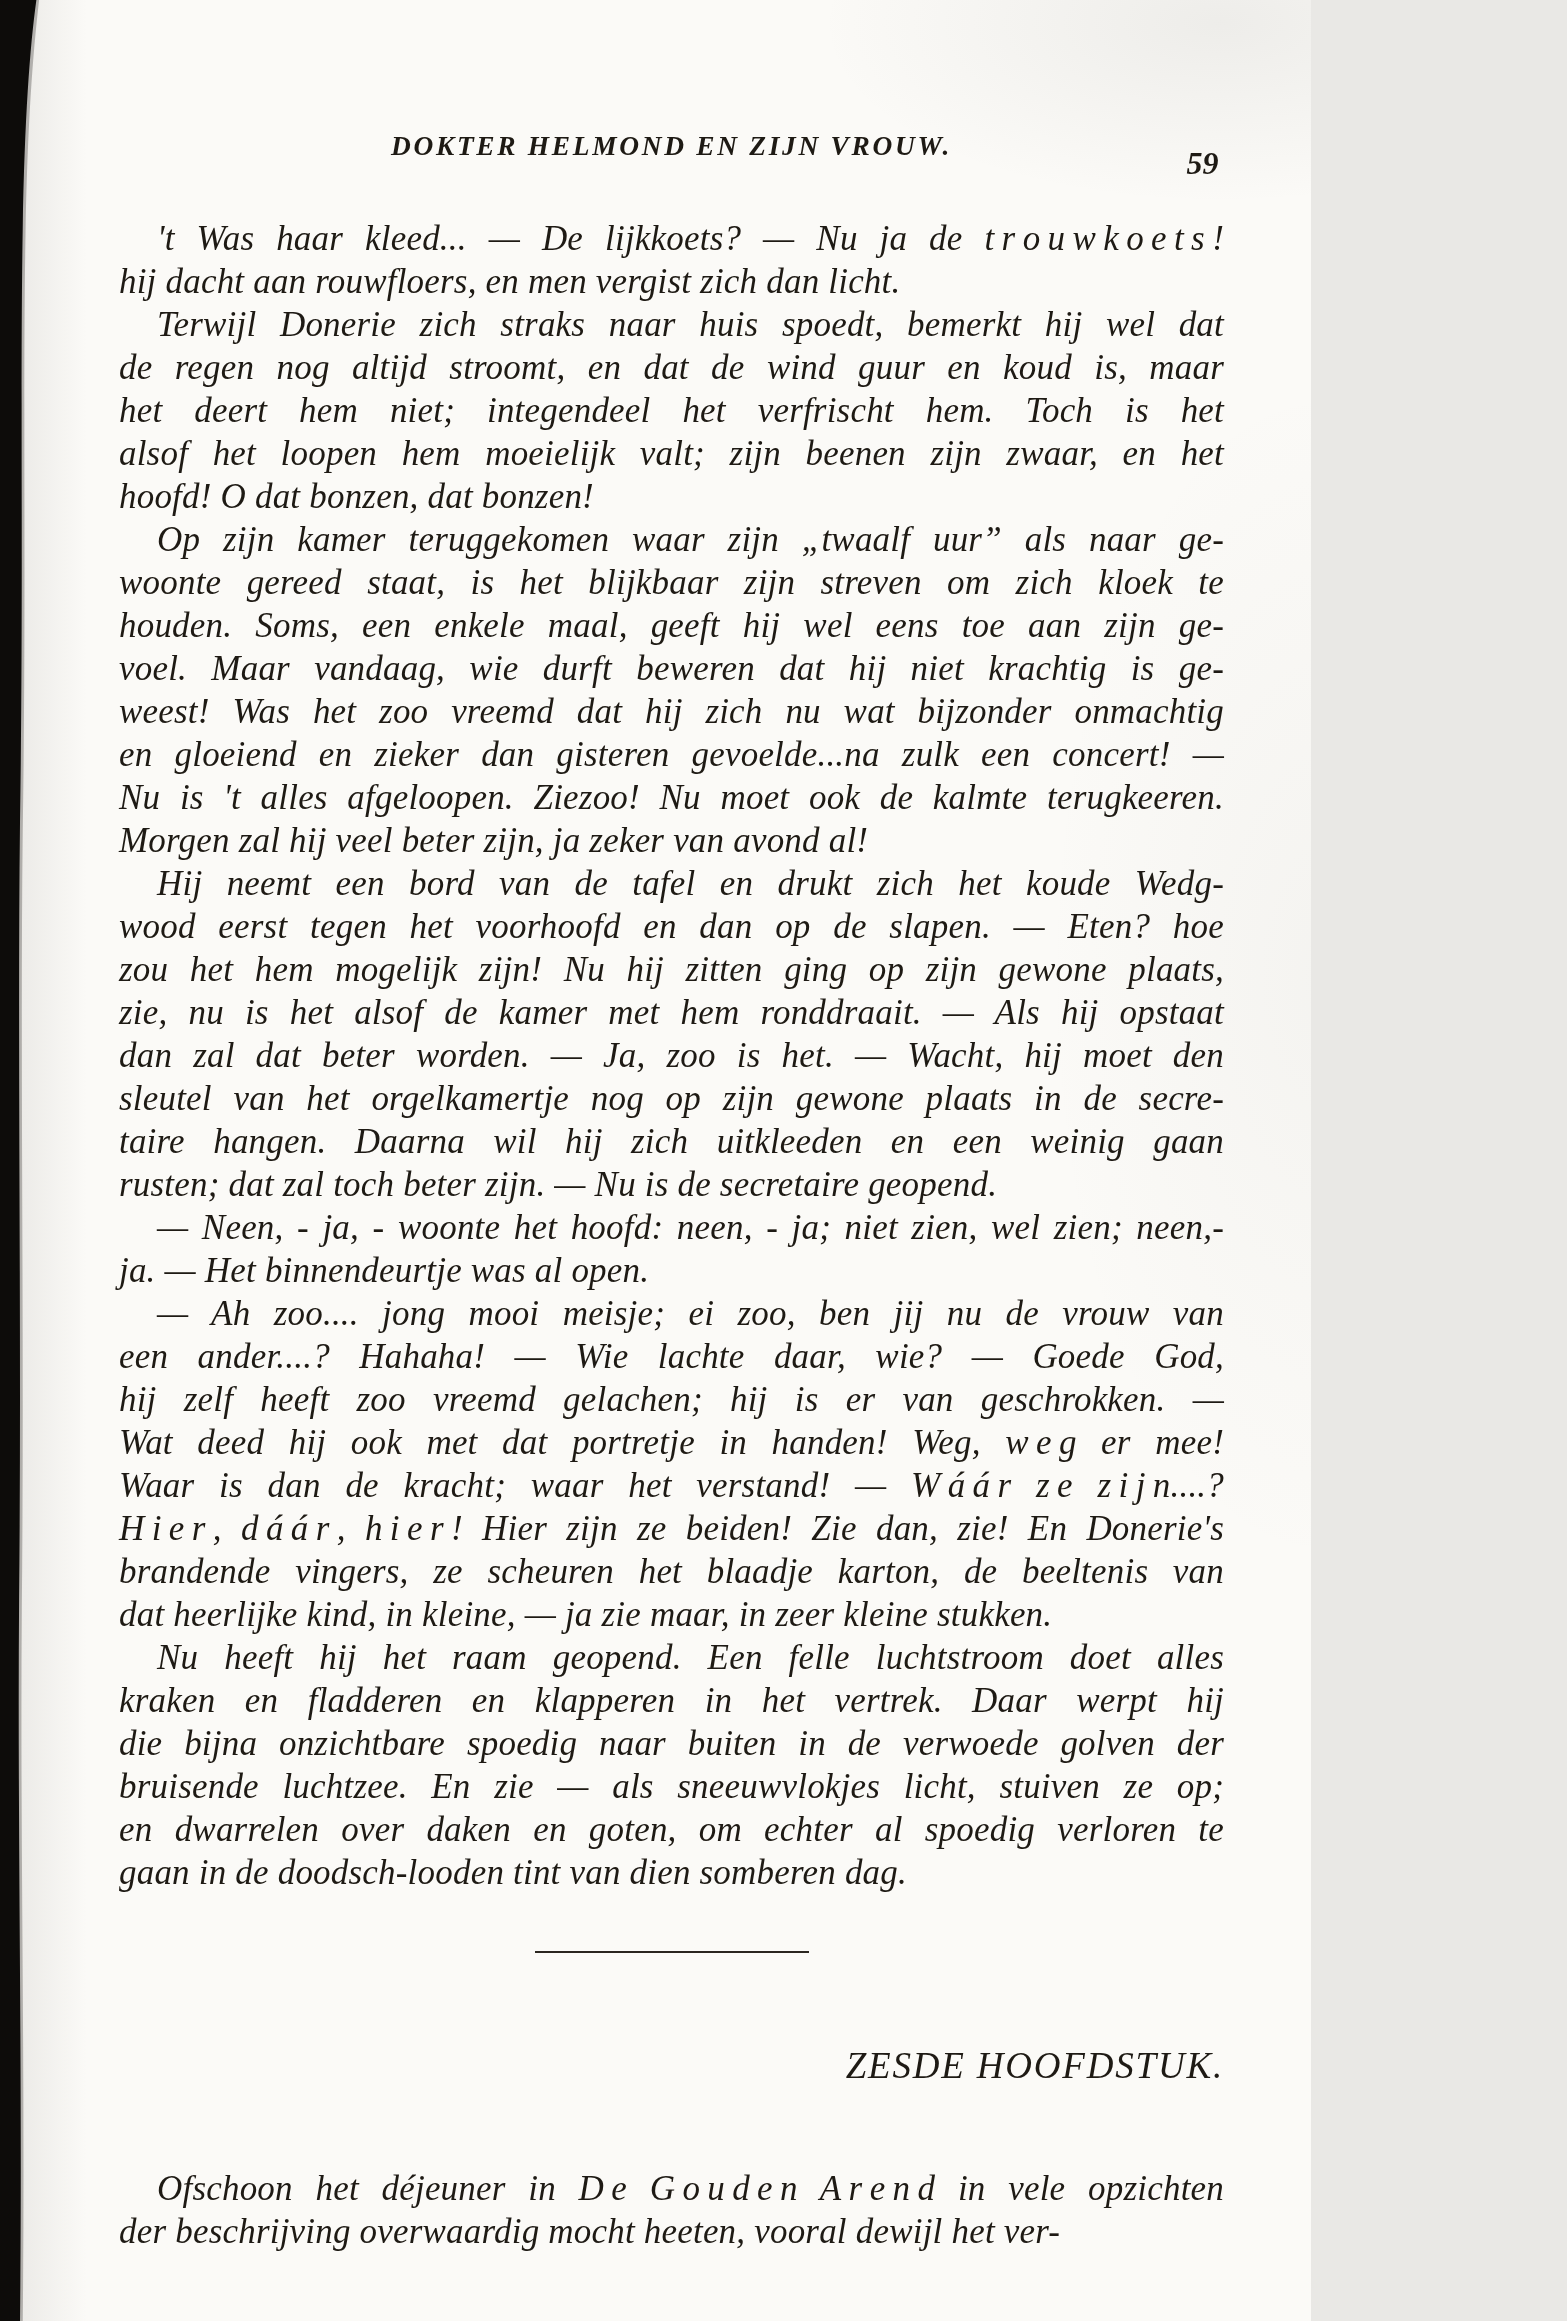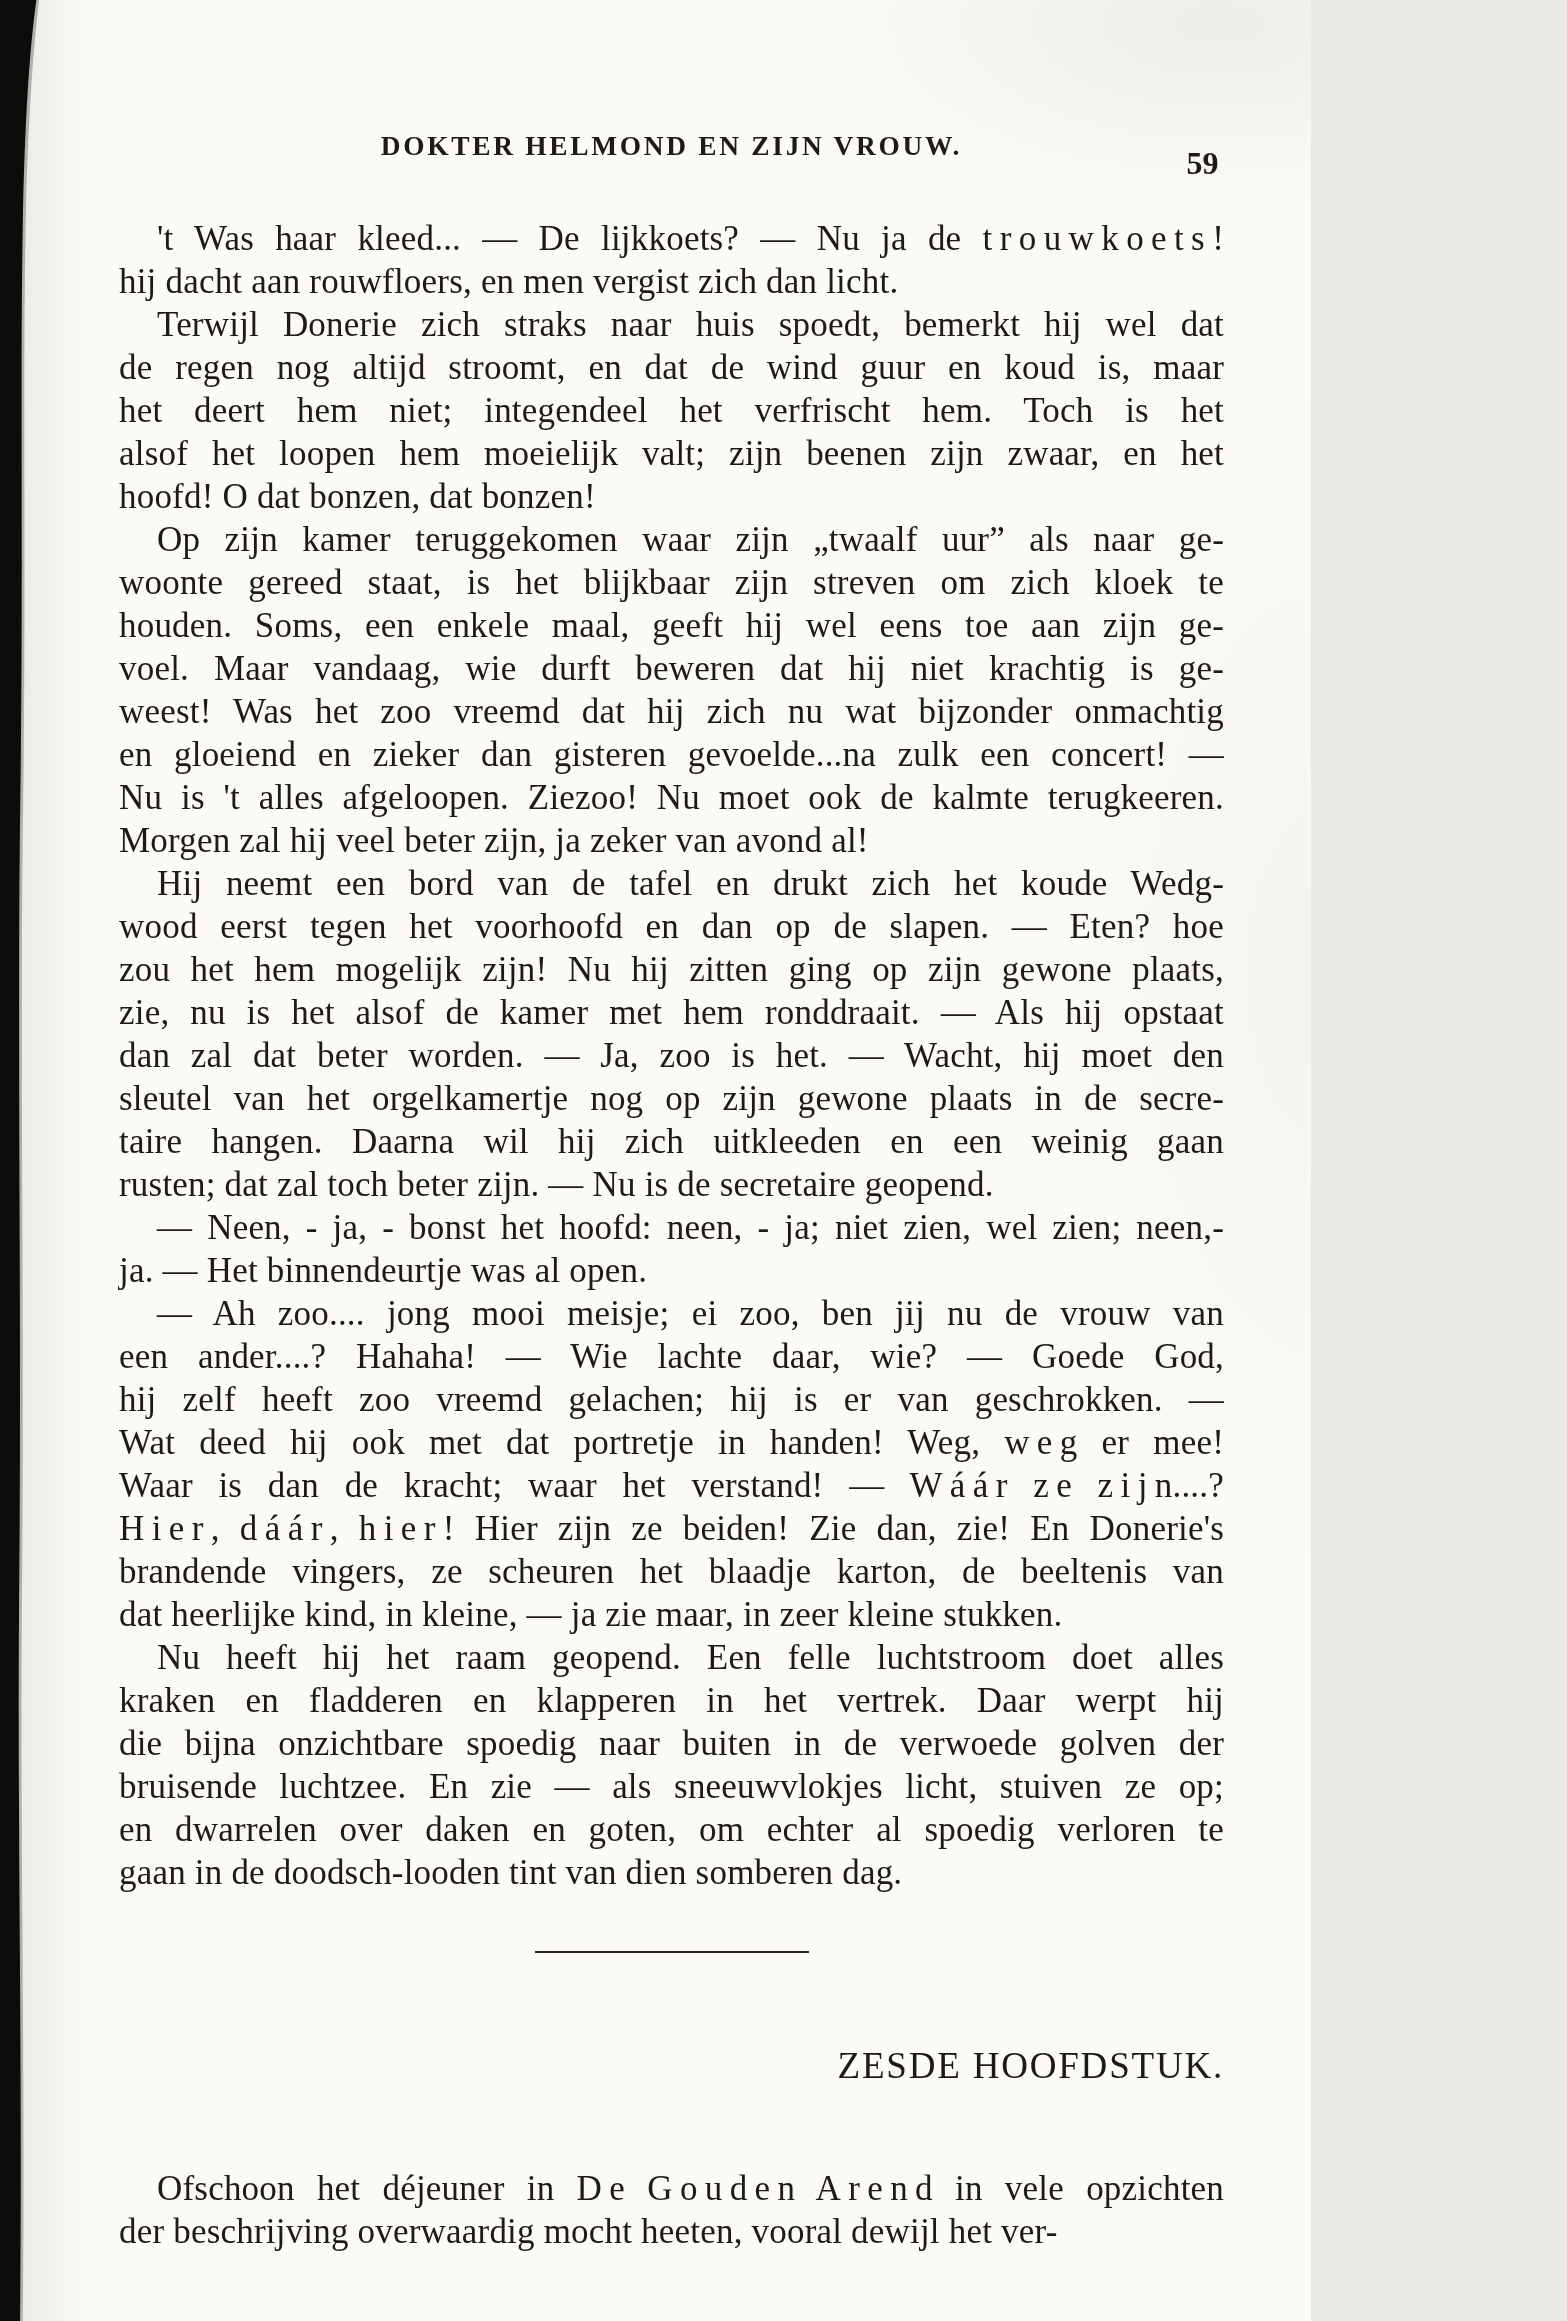--- a/index.html
+++ b/index.html
@@ -13,20 +13,21 @@
     position: relative;
     width: 1311px;
     height: 2322px;
     overflow: hidden;
     color: #1e1a14;
     background-color: #fbfaf7;
     background-image:
       radial-gradient(ellipse 567px 256px at 93% 1%, rgba(120,120,116,0.10), transparent 70%),
       radial-gradient(ellipse 384px 822px at 101% 42%, rgba(140,140,133,0.06), transparent 72%),
       linear-gradient(90deg, rgba(90,88,82,0.12) 0px, rgba(90,88,82,0.0) 87px);
+    font-style: italic;
   }
   .edge-svg {
     position: absolute;
     left: 0; top: 0;
     width: 40px; height: 2322px;
     display: block;
   }
   .content {
     position: absolute;
     left: 119px;
@@ -130,21 +131,21 @@
         <span class="line">wood eerst tegen het voorhoofd en dan op de slapen. — Eten? hoe</span>
         <span class="line">zou het hem mogelijk zijn! Nu hij zitten ging op zijn gewone plaats,</span>
         <span class="line">zie, nu is het alsof de kamer met hem ronddraait. — Als hij opstaat</span>
         <span class="line">dan zal dat beter worden. — Ja, zoo is het. — Wacht, hij moet den</span>
         <span class="line">sleutel van het orgelkamertje nog op zijn gewone plaats in de secre-</span>
         <span class="line">taire hangen. Daarna wil hij zich uitkleeden en een weinig gaan</span>
         <span class="line last">rusten; dat zal toch beter zijn. — Nu is de secretaire geopend.</span>
       </p>
 
       <p class="para">
-        <span class="line first">— Neen, - ja, - bonst het hoofd: neen, - ja; niet zien, wel zien; neen,-</span>
+        <span class="line first">— Neen, - ja, - woonte het hoofd: neen, - ja; niet zien, wel zien; neen,-</span>
         <span class="line last">ja. — Het binnendeurtje was al open.</span>
       </p>
 
       <p class="para">
         <span class="line first">— Ah zoo.... jong mooi meisje; ei zoo, ben jij nu de vrouw van</span>
         <span class="line">een ander....? Hahaha! — Wie lachte daar, wie? — Goede God,</span>
         <span class="line">hij zelf heeft zoo vreemd gelachen; hij is er van geschrokken. —</span>
         <span class="line">Wat deed hij ook met dat portretje in handen! Weg, w e g er mee!</span>
         <span class="line">Waar is dan de kracht; waar het verstand! — W á á r z e z i j n....?</span>
         <span class="line">H i e r , d á á r , h i e r ! Hier zijn ze beiden! Zie dan, zie! En Donerie's</span>

